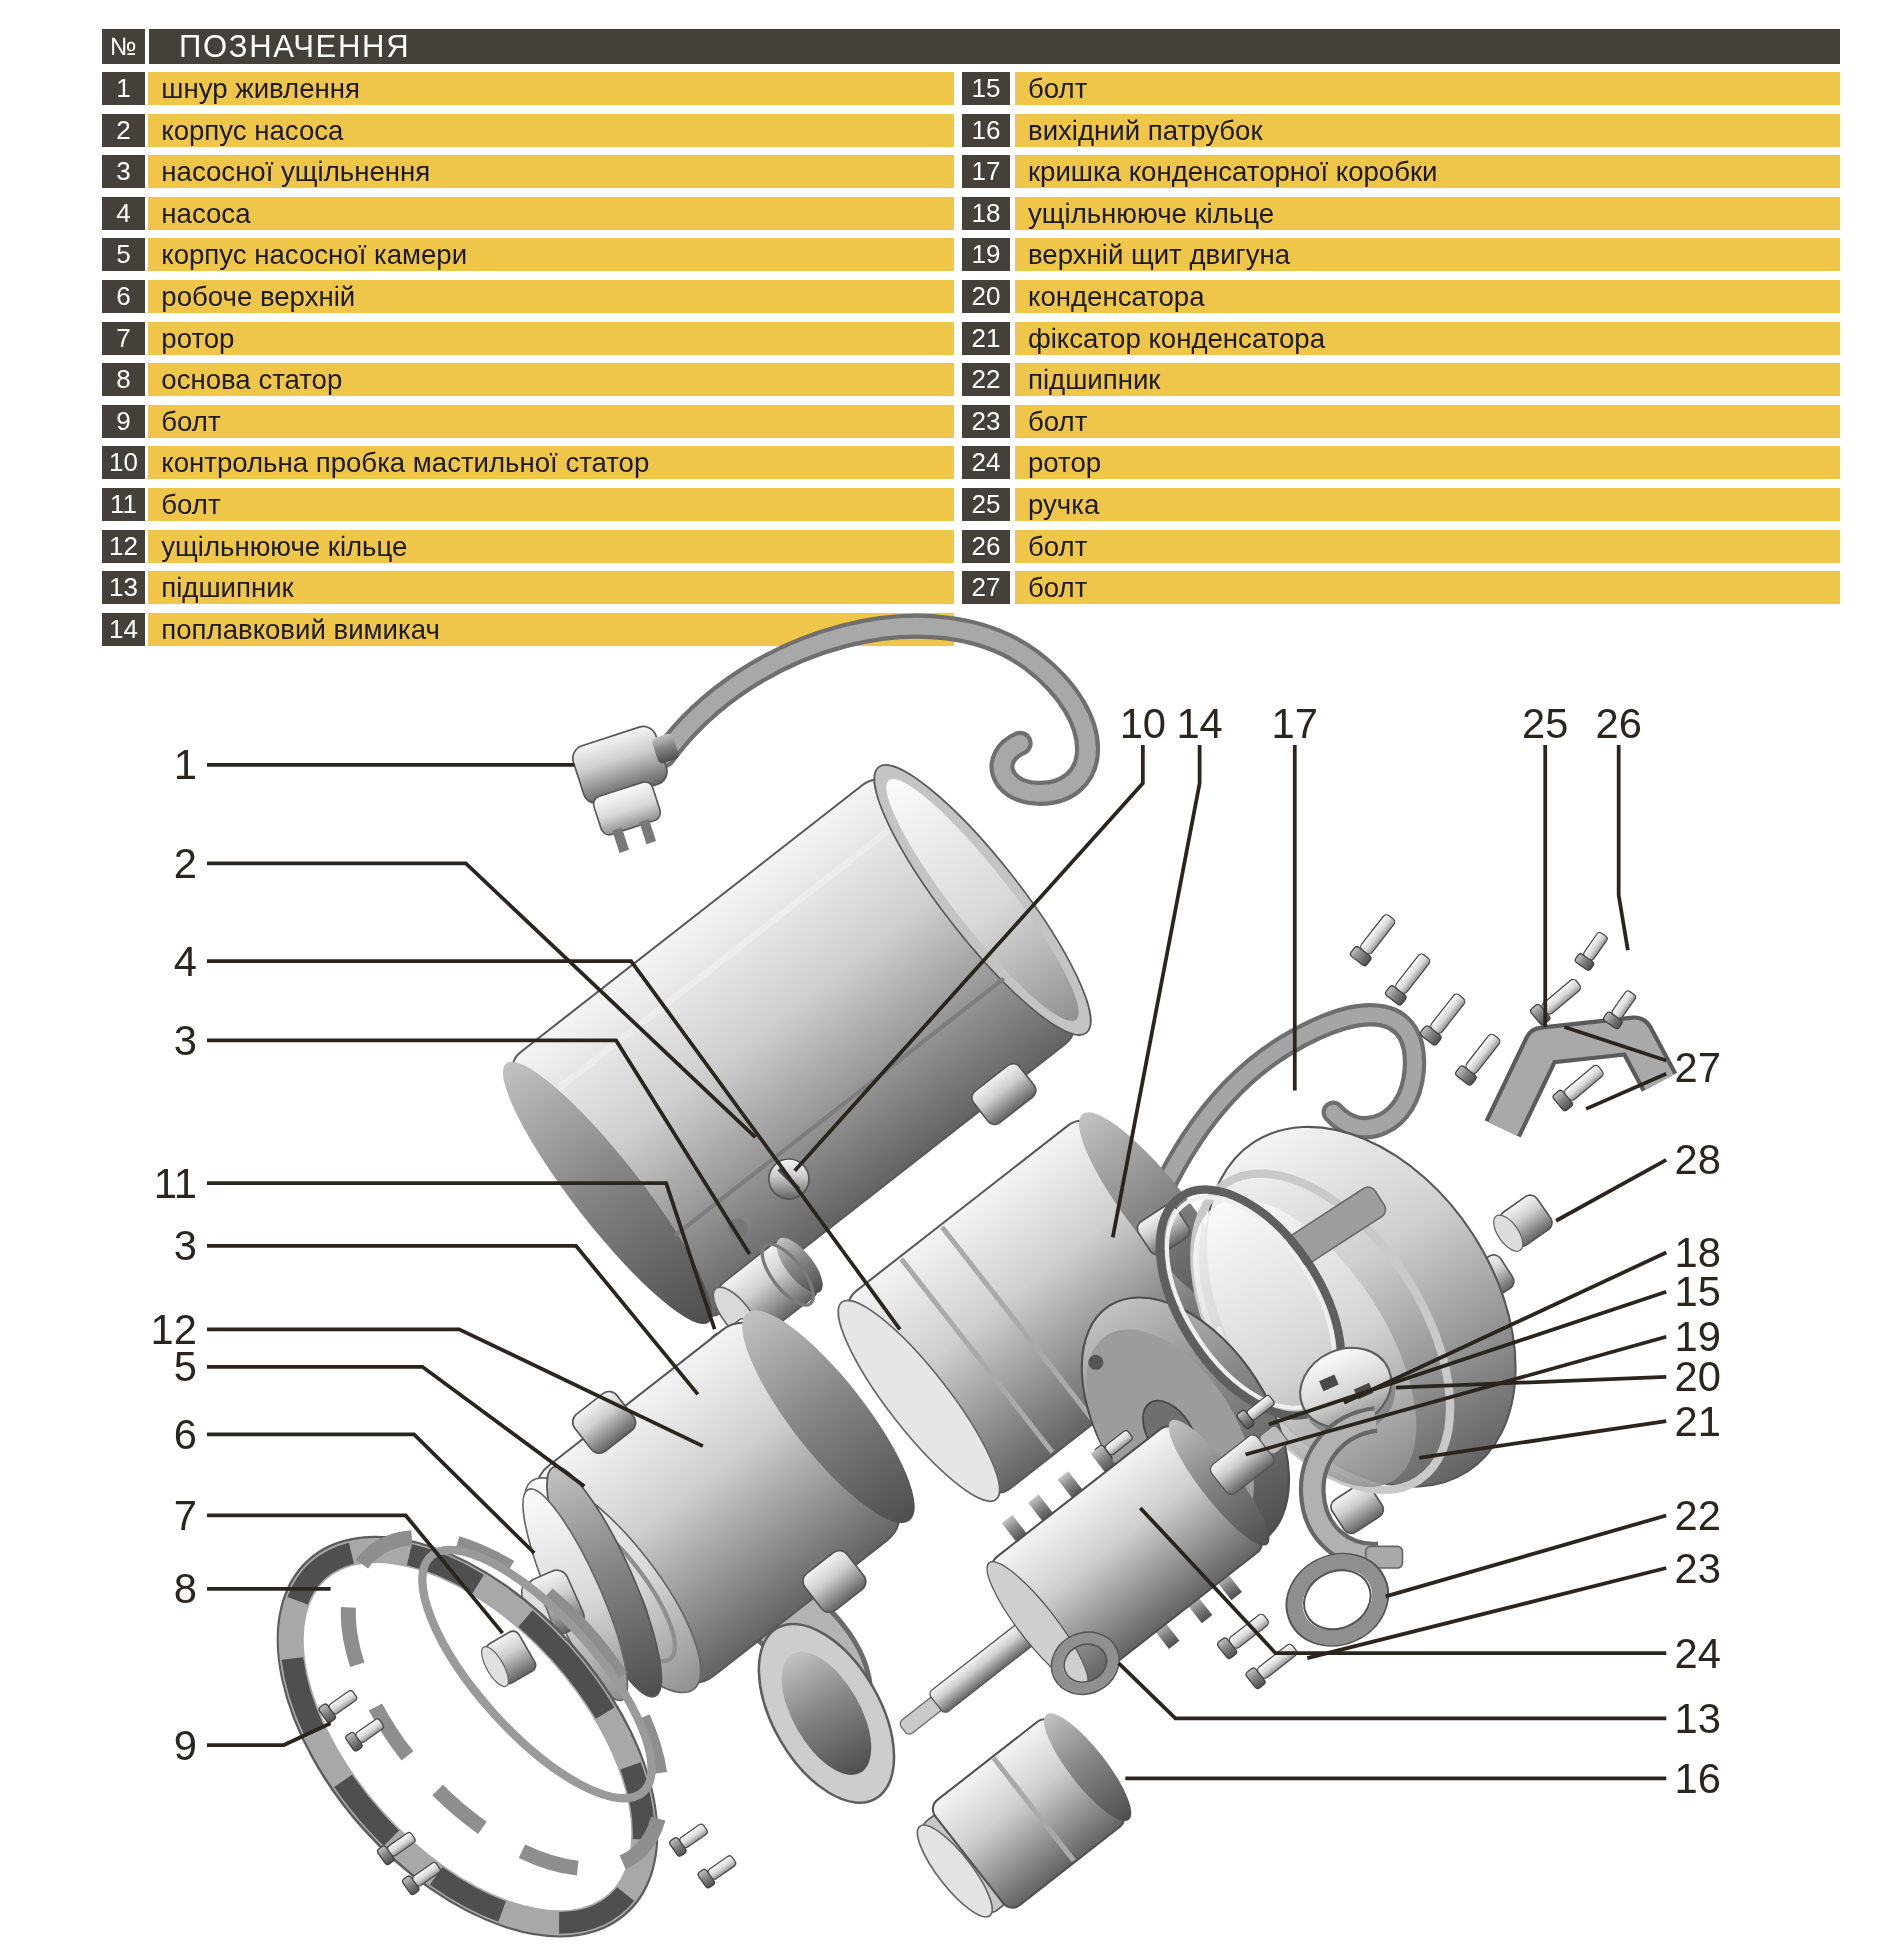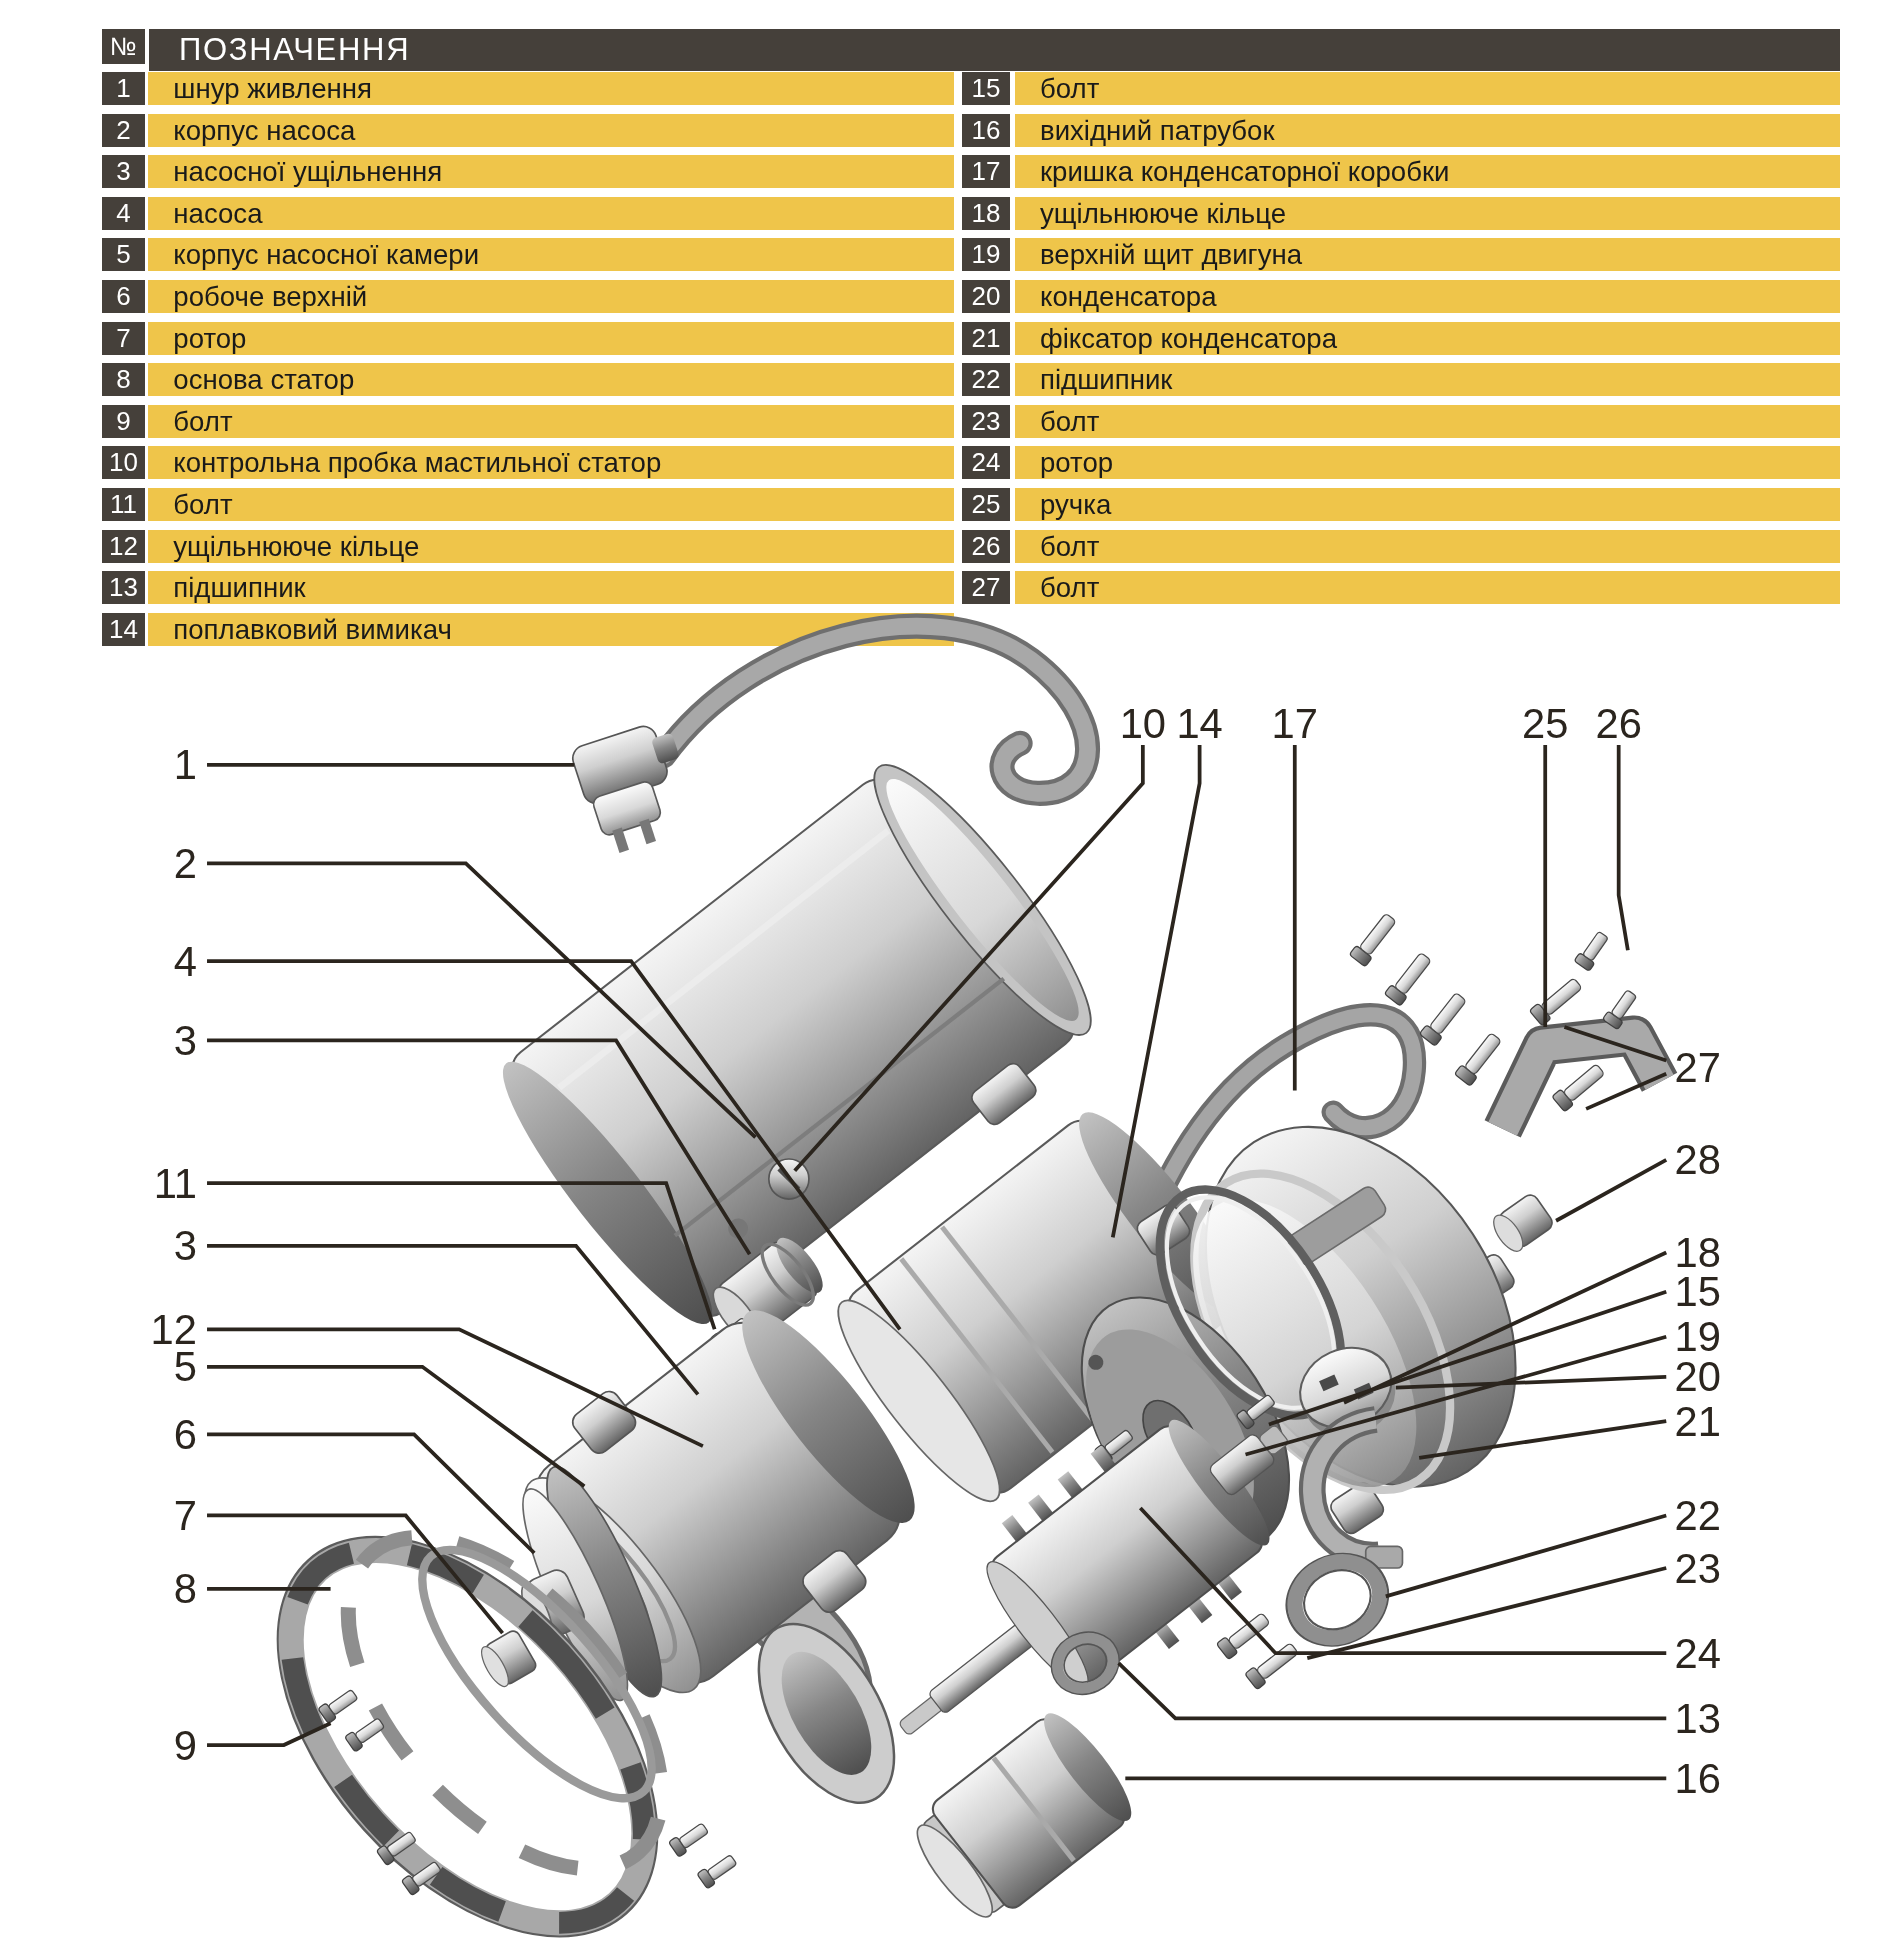--- a/index.html
+++ b/index.html
@@ -3,29 +3,29 @@
 <meta charset="utf-8">
 <style>
   html,body{margin:0;padding:0;}
   body{
     width:1895px;height:1959px;position:relative;background:#ffffff;
     font-family:"Liberation Sans", sans-serif;overflow:hidden;
     --yellow:#efc54a; --dark:#45403a; --line:#2b251e; --ltext:#1a1a1a;
   }
   .hdr{position:absolute;background:var(--dark);color:#fff;display:flex;align-items:center;}
   #hdr-num{left:102px;top:29px;width:43px;height:35px;justify-content:center;font-size:25px;}
-  #hdr-title{left:149px;top:29px;width:1661px;height:42px;padding-left:30px;font-size:31px;letter-spacing:1.7px;}
+  #hdr-title{left:149px;top:29px;width:1661px;height:35px;padding-left:30px;font-size:31px;letter-spacing:1.7px;}
   .col{position:absolute;top:72px;display:flex;flex-direction:column;row-gap:8.6px;}
   #col-left{left:102px;width:852px;}
   #col-right{left:962px;width:878px;}
   .lrow{display:flex;height:33px;}
   .nbadge{background:var(--dark);color:#fff;font-size:26px;display:flex;align-items:center;justify-content:center;flex:0 0 auto;}
   #col-left .nbadge{width:43px;margin-right:3.3px;}
   #col-right .nbadge{width:48px;margin-right:5px;}
-  .plabel{background:var(--yellow);color:var(--ltext);font-size:27.6px;line-height:33px;padding-left:25px;flex:1 1 auto;white-space:nowrap;overflow:hidden;}
+  .plabel{background:var(--yellow);color:var(--ltext);font-size:27.6px;line-height:33px;padding-left:13px;flex:1 1 auto;white-space:nowrap;overflow:hidden;}
   #diagram{position:absolute;left:0;top:0;width:1895px;height:1959px;}
   .leader{fill:none;stroke:var(--line);stroke-width:4.5px;}
   .cnum{fill:var(--line);font-size:50px;dominant-baseline:central;}
 </style>
 </head>
 <body style="--yellow: #efc54a; --dark: #45403a; --line: #2b251e; --ltext: #1a1a1a;">
 
 <div class="hdr" id="hdr-num">№</div>
 <div class="hdr" id="hdr-title">ПОЗНАЧЕННЯ</div>
 <div class="col" id="col-left">

